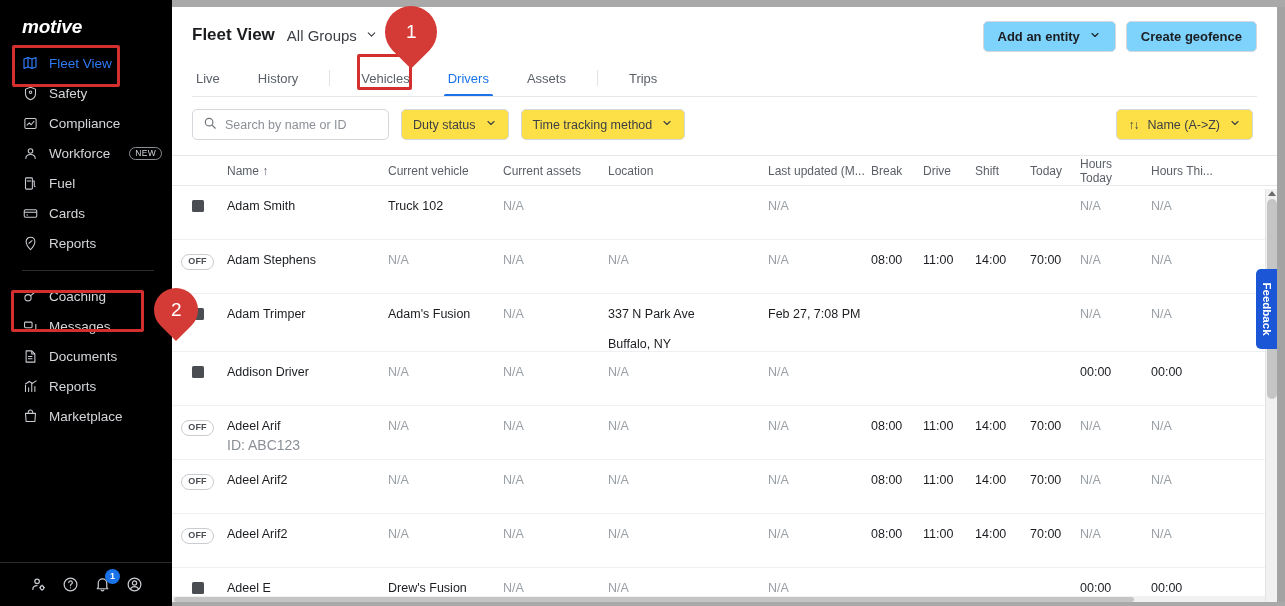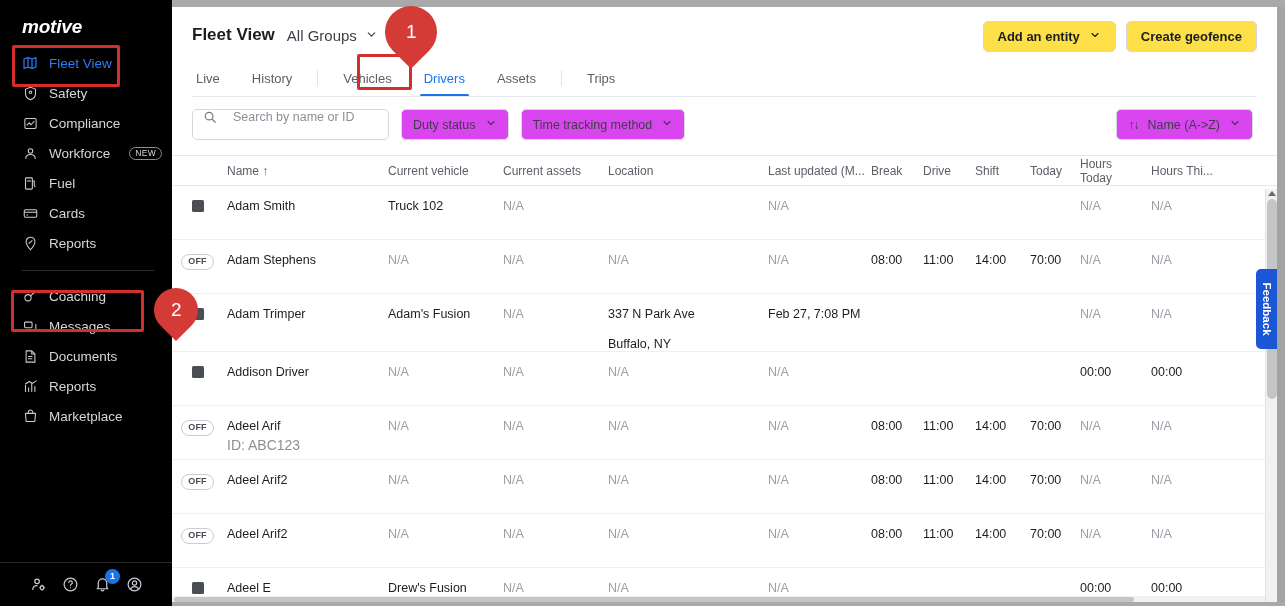--- a/index.html
+++ b/index.html
@@ -73,53 +73,53 @@
     width: 1105px; height: 595px; background:#ffffff;
     overflow: hidden;
   }
   .page-header { padding: 14px 20px 0 20px; position:relative; }
   .title-row { display:flex; align-items:center; gap:12px; height:28px; }
   .page-title { font-size:17px; font-weight:700; color:#1b1d21; }
   .group-select { display:flex; align-items:center; gap:8px; font-size:15px; color:#3b3f45; cursor:pointer; }
   .chev { display:inline-block; }
   .header-actions { position:absolute; right:20px; top:14px; display:flex; gap:10px; }
   .btn {
-    border:1px solid #d4d7dc; border-radius:5px; background:#fde047;
+    border:1px solid #d4d7dc; border-radius:5px; background:#7dd3fc;
     height:31px; padding: 0 14px; font-size:13px; font-weight:700; color:#1b1d21;
     display:flex; align-items:center; gap:9px; cursor:pointer;
     font-family:"Liberation Sans", sans-serif;
   }
 
-  .tabs { display:flex; align-items:center; gap:6px; margin-top:14px; height:30px; position:relative; }
+  .tabs { display:flex; align-items:center; gap:12px; margin-top:14px; height:30px; position:relative; }
   .tab {
     font-size:13px; color:#5b6068; padding: 0 13px; height:30px;
     display:flex; align-items:center; cursor:pointer; position:relative;
   }
   .tab:first-child { padding-left: 4px; }
   .tab.active { color:#1a73e8; }
   .tab.active::after {
     content:""; position:absolute; left:9px; right:9px; bottom:-4px; height:3px;
     background:#1a73e8; border-radius:2px;
   }
   .tab-div { width:1px; height:16px; background:#dfe2e6; margin: 0 6px; }
   .tabs-underline { position:absolute; left:20px; right:20px; top:89px; height:1px; background:#e6e8eb; }
 
   
   .filterbar { display:flex; align-items:center; gap:12px; padding: 16px 20px 0 20px; position:relative; }
   .search-box {
     width:197px; height:31px; border:1px solid #d4d7dc; border-radius:5px;
-    display:flex; align-items:flex-start; gap:16px; padding: 0 10px;
+    display:flex; align-items:center; gap:8px; padding: 0 10px;
   }
   .search-box input {
     border:none; outline:none; font-size:12.5px; color:#1b1d21;
     width:100%; font-family:"Liberation Sans", sans-serif; background:transparent;
   }
   .search-box input::placeholder { color:#8b9097; }
   .pill {
-    height:31px; border:1px solid #d4d7dc; border-radius:5px; background:#d946ef;
+    height:31px; border:1px solid #d4d7dc; border-radius:5px; background:#fde047;
     padding: 0 11px; display:flex; align-items:center; gap:9px;
     font-size:12.5px; color:#3b3f45; cursor:pointer;
   }
   .sort-pill { position:absolute; right:24px; top:16px; }
   .sort-pill .arrows { font-size:12px; color:#3b3f45; letter-spacing:-1px; }
 
   
   .table-wrap { margin-top:15px; position:relative; }
   .thead {
     display:flex; align-items:center; height:31px;

